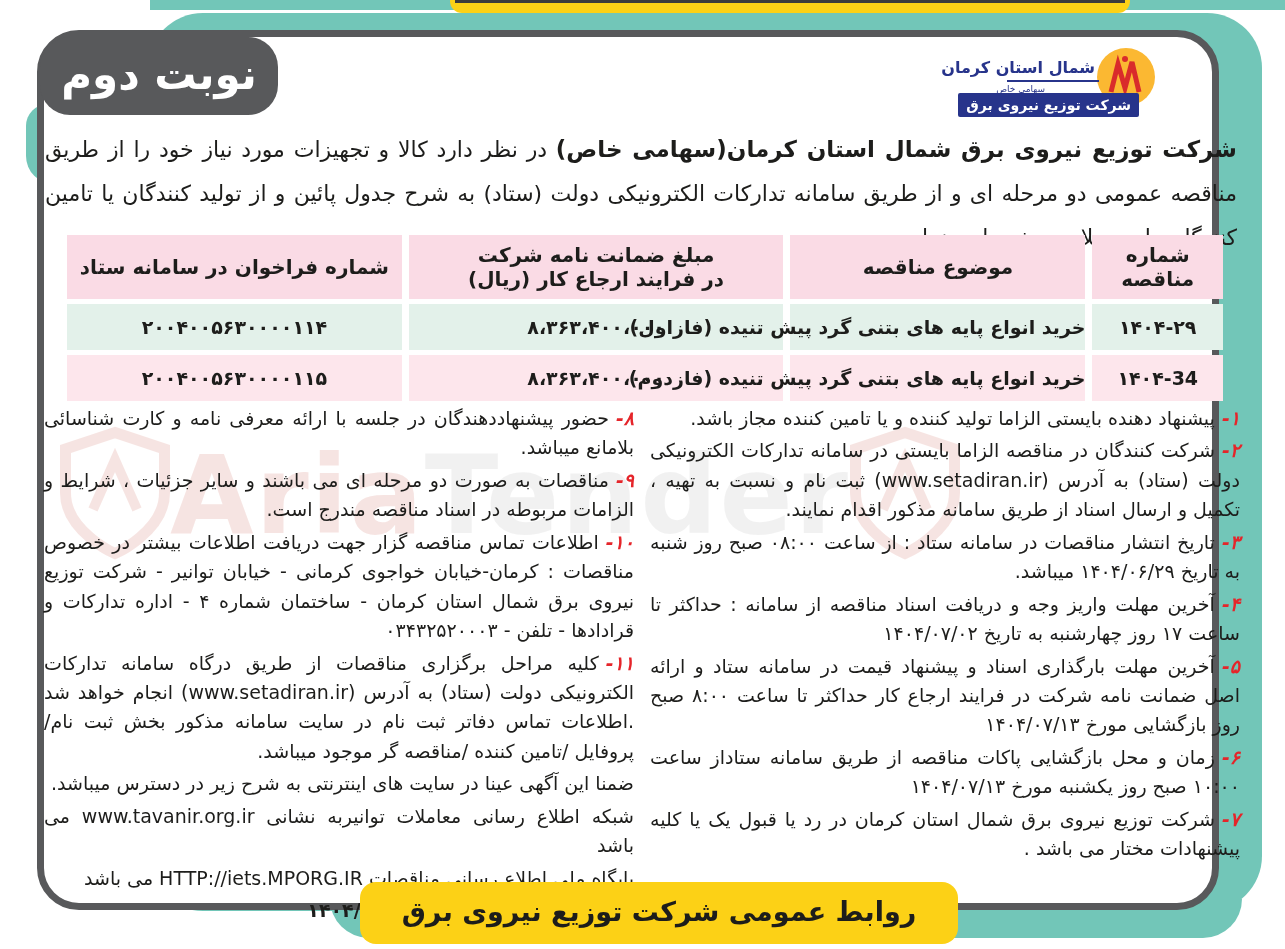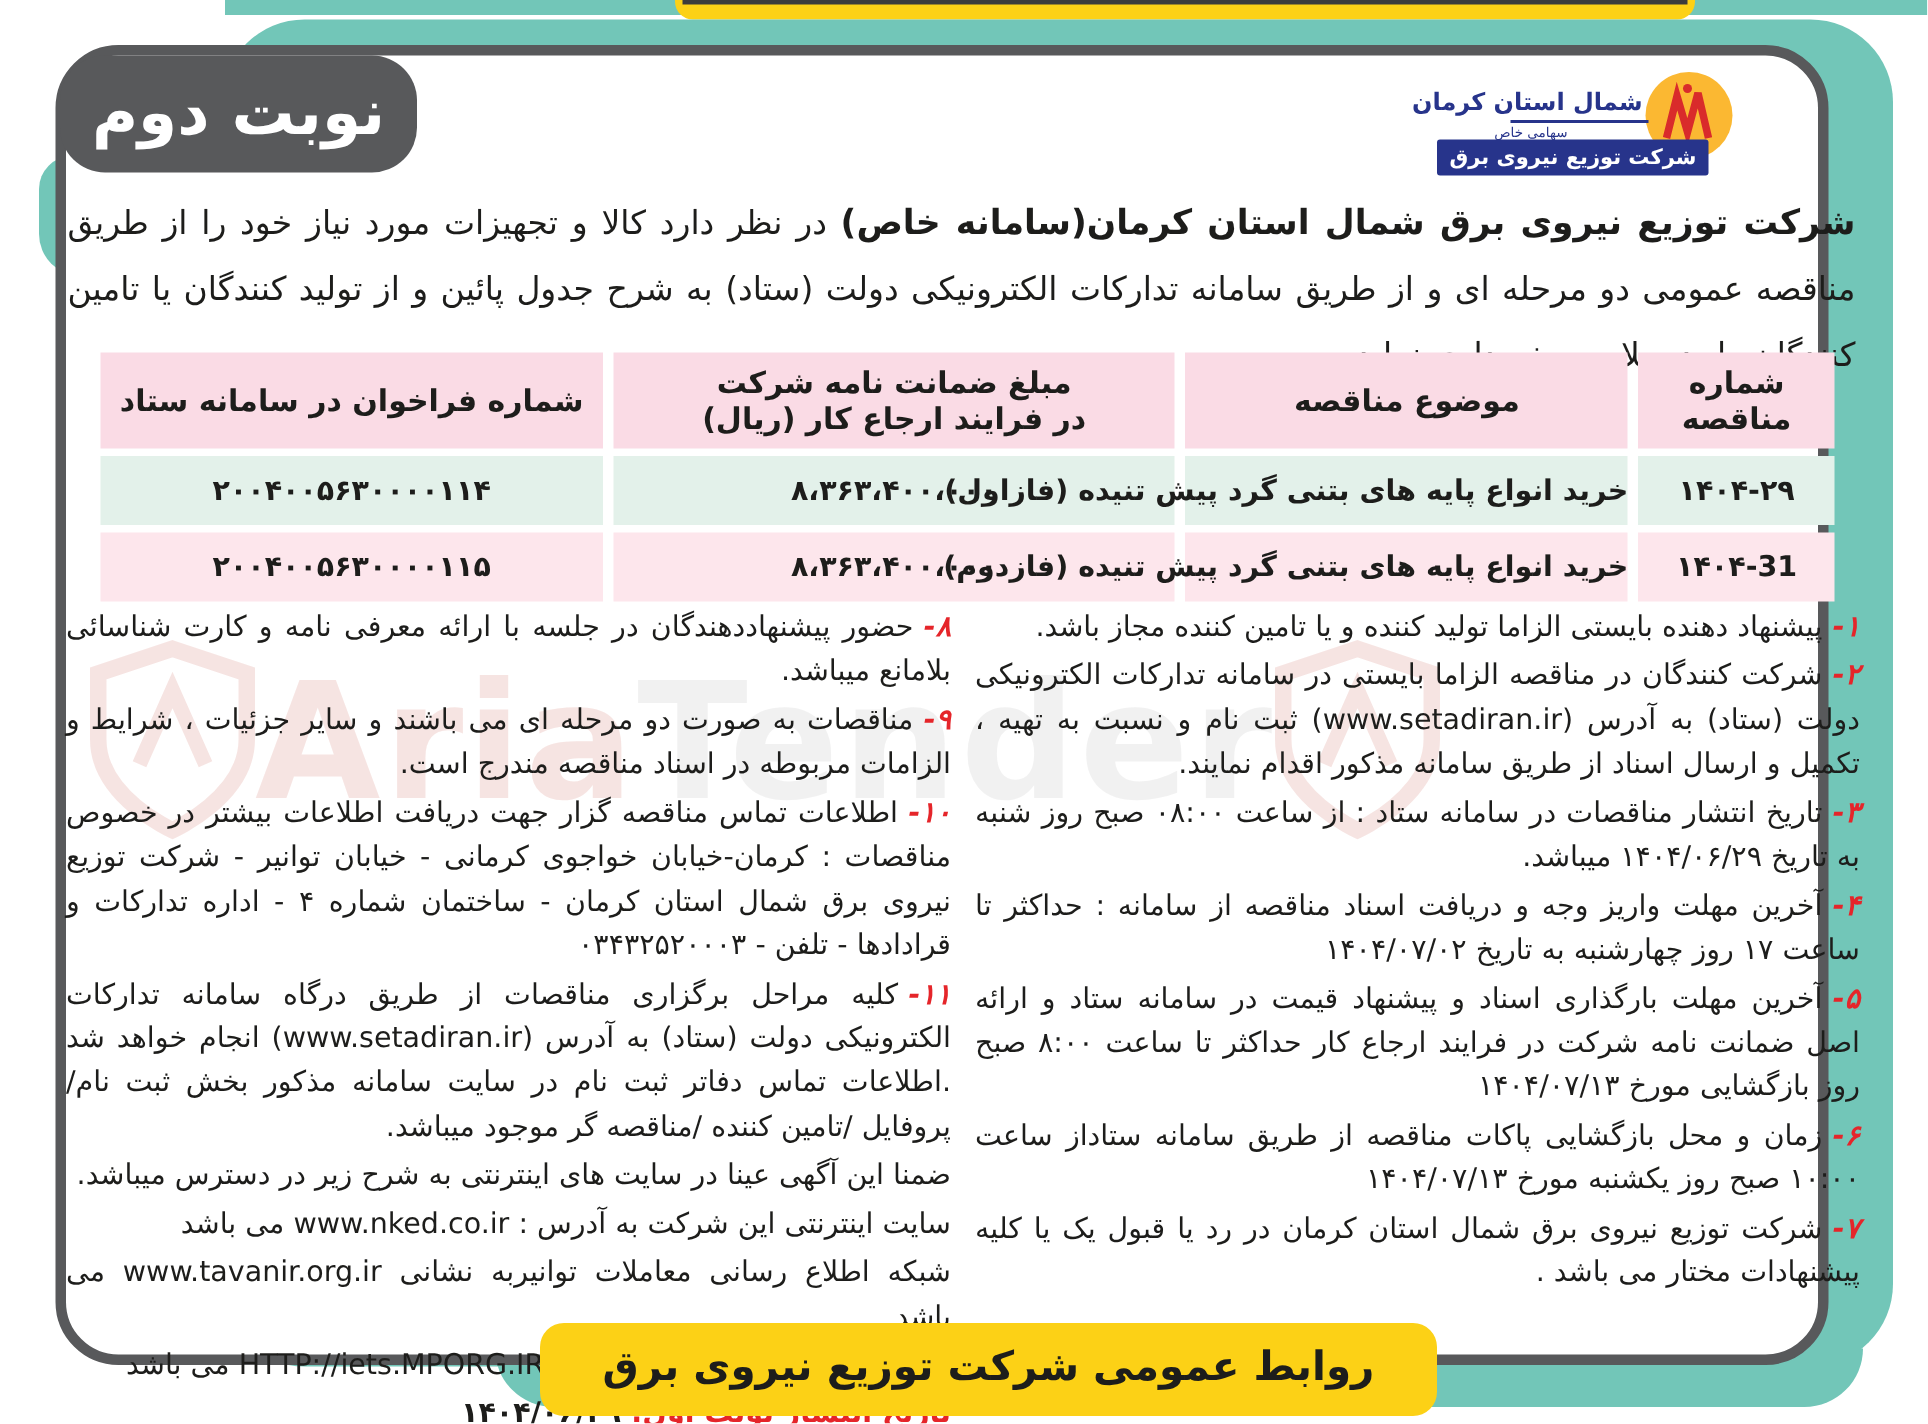--- a/index.html
+++ b/index.html
@@ -114,21 +114,21 @@
         <path d="M8 38 L15 10 L22 34 L29 8 L36 38" fill="none" stroke="#d92b2b" stroke-width="5"></path>
         <circle cx="22" cy="5" r="3" fill="#d92b2b"></circle>
       </svg>
     </span>
     <div class="logo-brand">شمال استان کرمان</div>
     <div class="logo-line"></div>
     <div class="logo-sub">سهامی خاص</div>
     <div class="logo-ribbon">شرکت توزیع نیروی برق</div>
   </div>
 
-  <p class="intro"><b>شرکت توزیع نیروی برق شمال استان کرمان(سامانه خاص)</b><span> در نظر دارد کالا و تجهیزات مورد نیاز خود را از طریق مناقصه عمومی دو مرحله ای و از طریق سامانه تدارکات الکترونیکی دولت (ستاد) به شرح جدول پائین و از تولید کنندگان یا تامین کنندگان واجد صلاحیت خریداری نماید.</span></p>
+  <p class="intro"><b>شرکت توزیع نیروی برق شمال استان کرمان(سهامی خاص)</b><span> در نظر دارد کالا و تجهیزات مورد نیاز خود را از طریق مناقصه عمومی دو مرحله ای و از طریق سامانه تدارکات الکترونیکی دولت (ستاد) به شرح جدول پائین و از تولید کنندگان یا تامین کنندگان واجد صلاحیت خریداری نماید.</span></p>
 
   <div class="tbl-wrap">
     <table>
       <colgroup>
           <col style="width:11.5%">
           <col style="width:26%">
           <col style="width:33%">
           <col style="width:29.5%">
         </colgroup>
       <thead>
@@ -141,21 +141,21 @@
         </tr>
       </thead>
       <tbody>
         <tr class="mint">
           <td><span class="num">۱۴۰۴-۲۹</span></td>
           <td>خرید انواع پایه های بتنی گرد پیش تنیده (فازاول)</td>
           <td><span class="num">۸،۳۶۳،۴۰۰،۰۰۰</span></td>
           <td><span class="num">۲۰۰۴۰۰۵۶۳۰۰۰۰۱۱۴</span></td>
         </tr>
         <tr class="pink">
-          <td><span class="num">۱۴۰۴-31</span></td>
+          <td><span class="num">۱۴۰۴-34</span></td>
           <td>خرید انواع پایه های بتنی گرد پیش تنیده (فازدوم)</td>
           <td><span class="num">۸،۳۶۳،۴۰۰،۰۰۰</span></td>
           <td><span class="num">۲۰۰۴۰۰۵۶۳۰۰۰۰۱۱۵</span></td>
         </tr>
       </tbody>
     </table>
   </div>
 
   <div class="notes">
 
@@ -168,21 +168,20 @@
       <p><span class="n-num">۶-</span><span>زمان و محل بازگشایی پاکات مناقصه از طریق سامانه ستاداز ساعت ۱۰:۰۰ صبح روز یکشنبه مورخ ۱۴۰۴/۰۷/۱۳</span></p>
       <p><span class="n-num">۷-</span><span>شرکت توزیع نیروی برق شمال استان کرمان در رد یا قبول یک یا کلیه پیشنهادات مختار می باشد .</span></p>
     </div>
 
     <div class="col">
       <p><span class="n-num">۸-</span><span>حضور پیشنهاددهندگان در جلسه با ارائه معرفی نامه و کارت شناسائی بلامانع میباشد.</span></p>
       <p><span class="n-num">۹-</span><span>مناقصات به صورت دو مرحله ای می باشند و سایر جزئیات ، شرایط و الزامات مربوطه در اسناد مناقصه مندرج است.</span></p>
       <p><span class="n-num">۱۰-</span><span>اطلاعات تماس مناقصه گزار جهت دریافت اطلاعات بیشتر در خصوص مناقصات : کرمان-خیابان خواجوی کرمانی - خیابان توانیر - شرکت توزیع نیروی برق شمال استان کرمان - ساختمان شماره ۴ - اداره تدارکات و قرادادها  - تلفن - ۰۳۴۳۲۵۲۰۰۰۳</span></p>
       <p><span class="n-num">۱۱-</span><span>کلیه مراحل برگزاری مناقصات از طریق درگاه سامانه تدارکات الکترونیکی دولت (ستاد) به آدرس (www.setadiran.ir) انجام خواهد شد .اطلاعات تماس دفاتر ثبت نام در سایت سامانه مذکور بخش ثبت نام/پروفایل /تامین کننده /مناقصه گر موجود میباشد.</span></p>
       <p>ضمنا این آگهی عینا در سایت های اینترنتی به شرح زیر در دسترس میباشد.</p>
-      <p>سایت اینترنتی این شرکت به آدرس : www.nked.co.ir می باشد</p>
       <p>شبکه اطلاع رسانی معاملات توانیربه نشانی www.tavanir.org.ir می باشد</p>
       <p>پایگاه ملی اطلاع رسانی مناقصات HTTP://iets.MPORG.IR می باشد</p>
       <p class="pub"><span class="lbl">تاریخ انتشار نوبت اول:</span> <span class="num">۱۴۰۴/۰۶/۲۹</span></p>
 
     </div>
 
   </div>
 
   <div class="footer-badge">روابط عمومی شرکت توزیع نیروی برق شمال استان کرمان</div>
 

